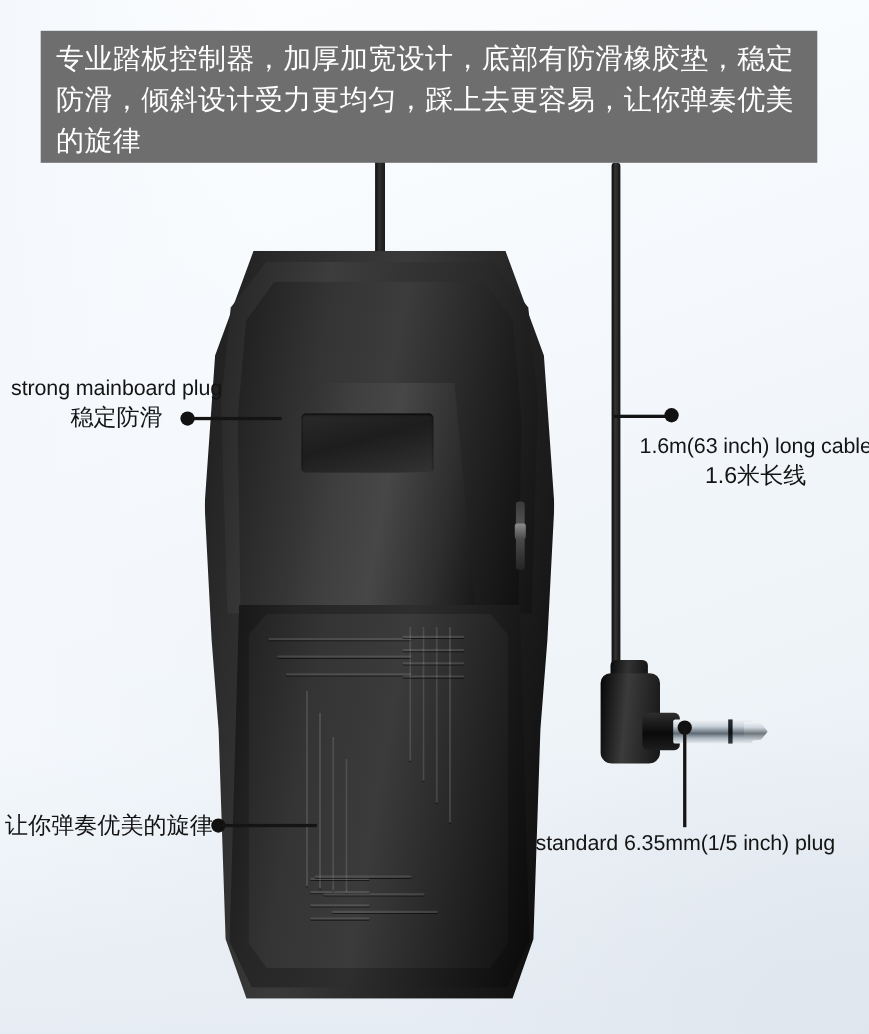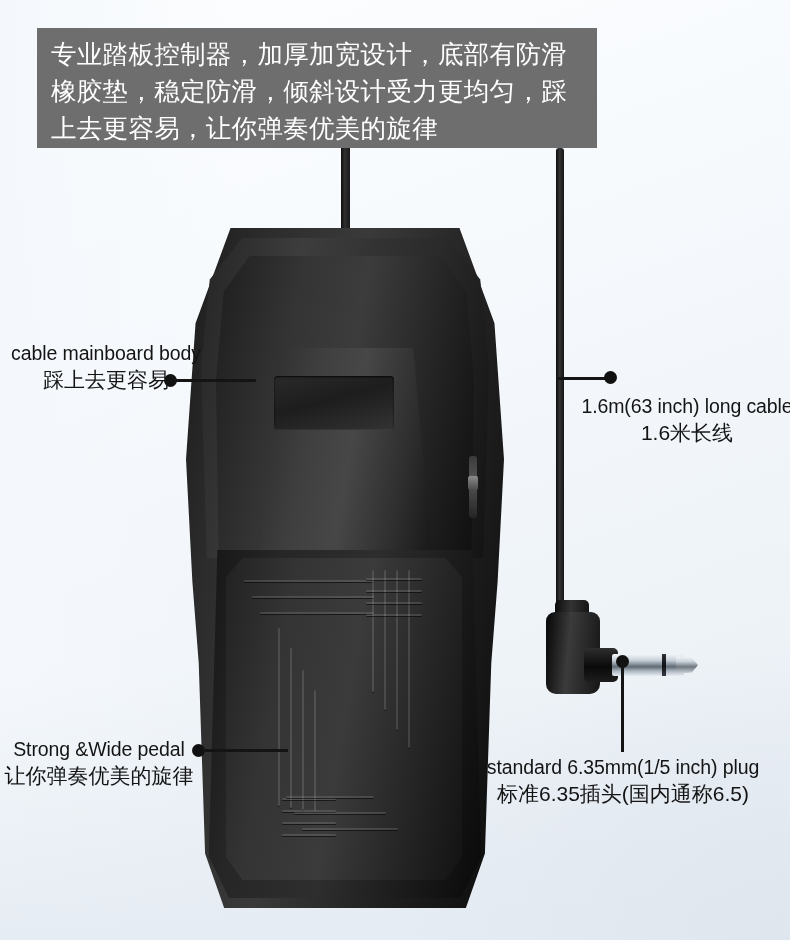--- a/index.html
+++ b/index.html
@@ -37,21 +37,21 @@
     width: 420px; height: 300px;
     background: radial-gradient(ellipse at 100% 100%, #dfe6ee 0%, rgba(223,230,238,0) 70%);
     pointer-events: none;
   }
 
   
   .banner {
     position: absolute;
     left: 37px;
     top: 28px;
-    width: 560px;
+    width: 706px;
     height: 120px;
     background: #6e6e6e;
     box-sizing: border-box;
     padding: 8px 12px 0 14px;
   }
   .banner-text {
     color: #ffffff;
     font-size: 25.5px;
     line-height: 37px;
     font-weight: 400;
@@ -360,44 +360,42 @@
   <div class="plug-wrap">
     <div class="plug-neck"></div>
     <div class="plug-elbow"></div>
     <div class="plug-barrel-black"></div>
     <div class="plug-shaft"></div>
     <div class="plug-ring r1"></div>
     <div class="plug-tip"></div>
   </div>
 
   <div class="anno center" style="left:0px; top:341px; width:212px;">
-    <div class="en">cable mainboard body</div>
-    <div class="cn">踩上去更容易</div>
+    <div class="en">strong mainboard plug</div>
+    <div class="cn">稳定防滑</div>
   </div>
   <div class="leader-dot" style="left:164px; top:374px;"></div>
   <div class="leader-line" style="left:174px; top:379px; width:82px;"></div>
 
   <div class="anno center" style="left:0px; top:737px; width:198px;">
-    <div class="en">Strong &amp;Wide pedal</div>
     <div class="cn">让你弹奏优美的旋律</div>
   </div>
   <div class="leader-dot" style="left:192px; top:744px;"></div>
   <div class="leader-line" style="left:202px; top:749px; width:86px;"></div>
 
   <div class="leader-line" style="left:558px; top:377px; width:52px;"></div>
   <div class="leader-dot" style="left:604px; top:371px;"></div>
   <div class="anno center" style="left:562px; top:394px; width:250px;">
     <div class="en">1.6m(63 inch) long cable</div>
     <div class="cn">1.6米长线</div>
   </div>
 
   <div class="leader-dot" style="left:616px; top:655px;"></div>
   <div class="leader-line-v" style="left:621px; top:662px; height:90px;"></div>
   <div class="anno center" style="left:478px; top:755px; width:290px;">
     <div class="en">standard 6.35mm(1/5 inch) plug</div>
-    <div class="cn">标准6.35插头(国内通称6.5)</div>
   </div>
 
   <div class="banner">
     <div class="banner-text">专业踏板控制器，加厚加宽设计，底部有防滑橡胶垫，稳定防滑，倾斜设计受力更均匀，踩上去更容易，让你弹奏优美的旋律</div>
   </div>
 
 </div>
 
 </body></html>

